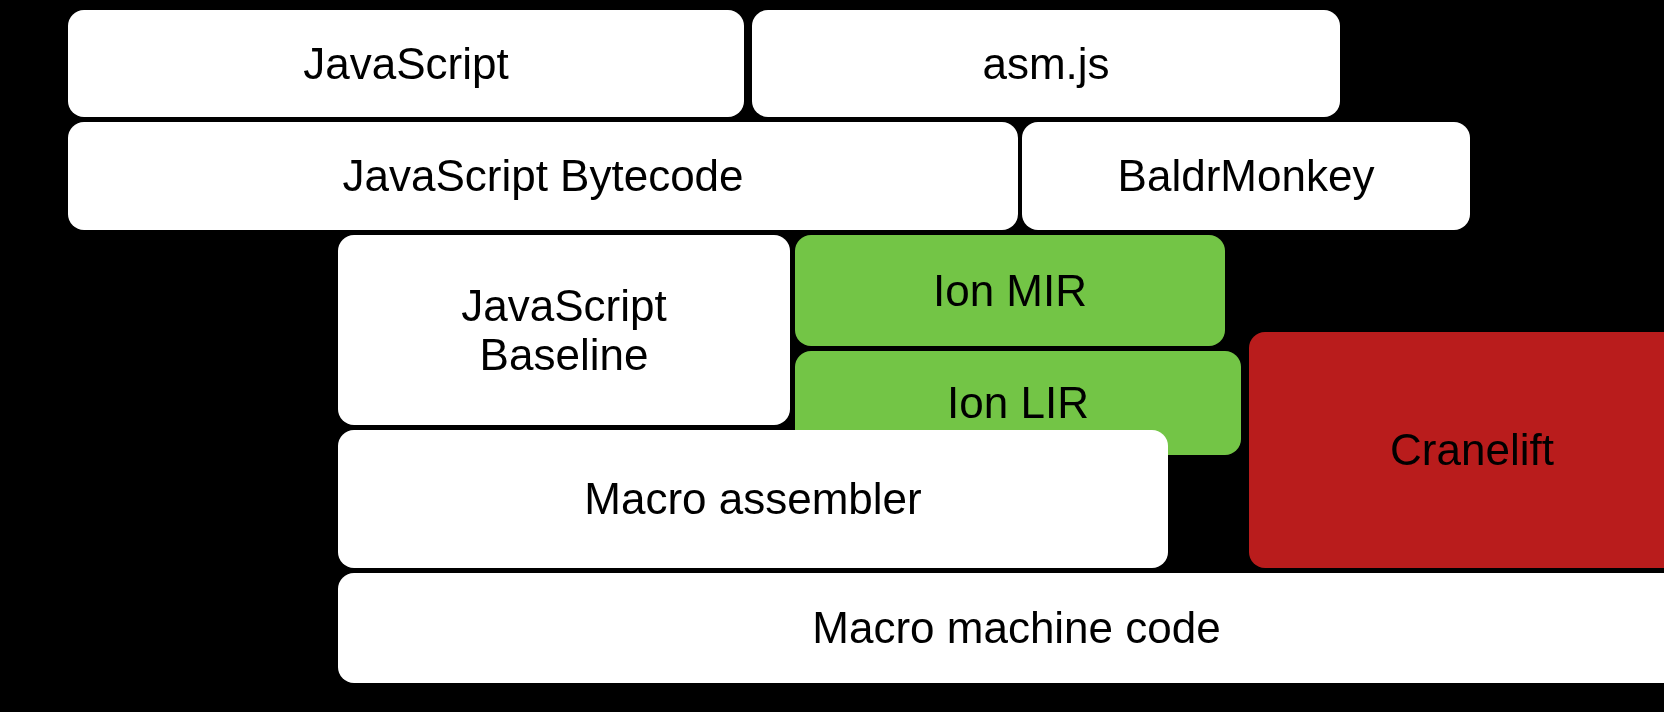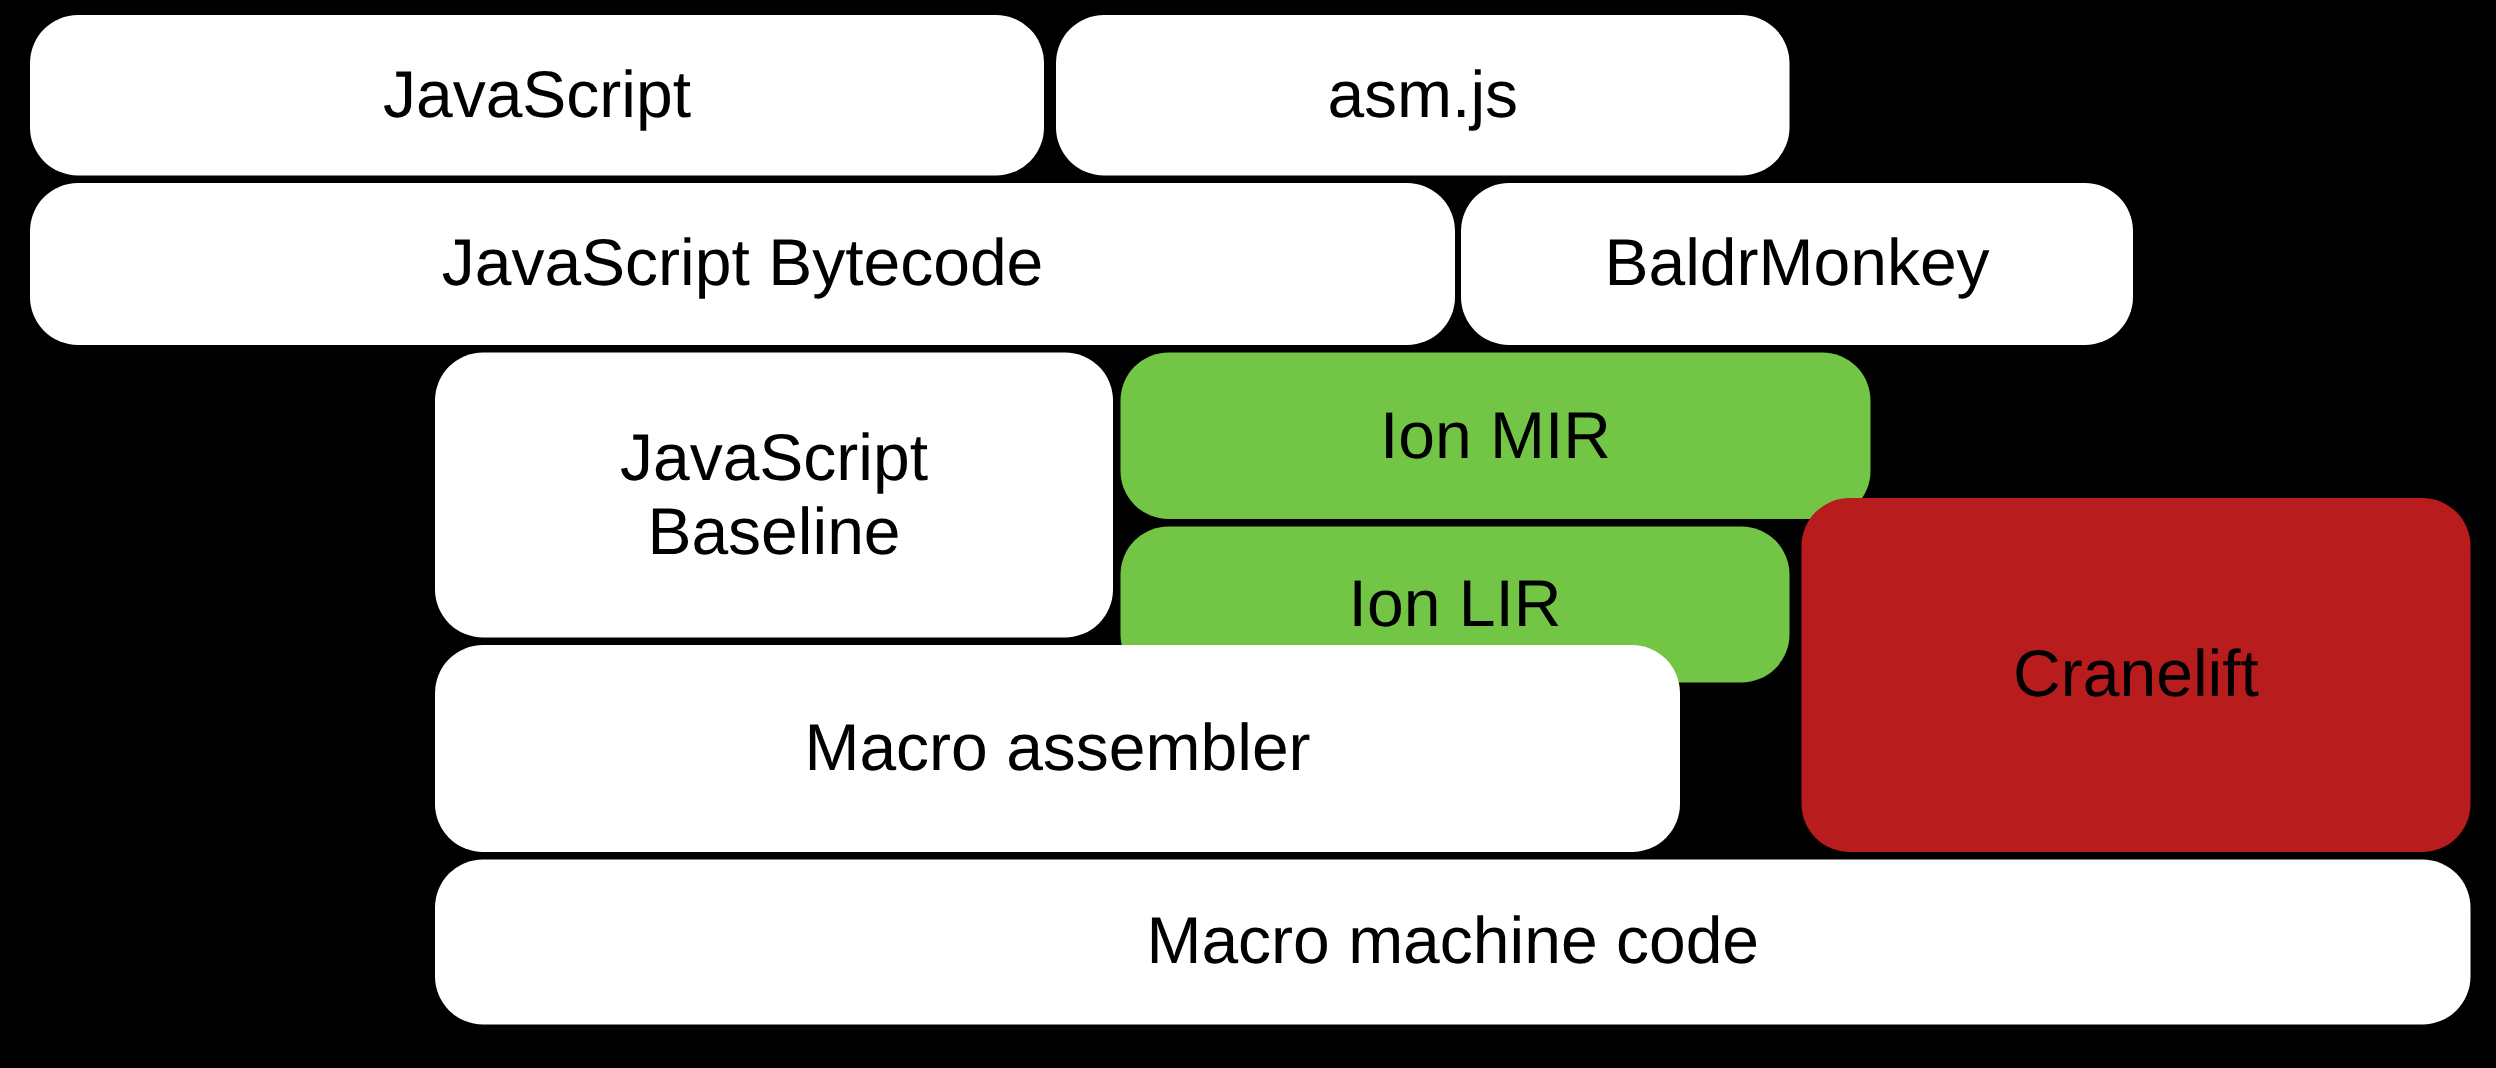--- a/index.html
+++ b/index.html
@@ -15,47 +15,48 @@
     overflow: hidden;
     font-family: "Liberation Sans", sans-serif;
   }
   .node {
     position: absolute;
     box-sizing: border-box;
     display: flex;
     align-items: center;
     justify-content: center;
     text-align: center;
-    border-radius: 32px;
+    border-radius: 16px;
     color: #000000;
     font-size: 44px;
     font-weight: 400;
     line-height: 1.12;
     letter-spacing: 0px;
     white-space: pre-line;
     user-select: none;
+    margin-left: 48px;
   }
   .fill-white { background: #FFFFFF; }
   .fill-gray  { background: #EAEAEA; }
   .fill-green { background: #73C546; }
   .fill-pink  { background: #b91c1c; }
 
   
   #n-javascript      { left: 20px;   top: 10px;  width: 676px;  height: 107px; }
-  #n-asmjs           { left: 704px;  top: 10px;  width: 489px;  height: 107px; }
+  #n-asmjs           { left: 704px;  top: 10px;  width: 588px;  height: 107px; }
   #n-wasm            { left: 1201px; top: 10px;  width: 446px;  height: 107px; }
 
   
   #n-js-bytecode     { left: 20px;   top: 122px; width: 950px;  height: 108px; }
   #n-baldrmonkey     { left: 974px;  top: 122px; width: 448px;  height: 108px; }
 
   
   #n-interpreter     { left: 20px;   top: 235px; width: 266px;  height: 333px; }
   #n-js-baseline     { left: 290px;  top: 235px; width: 452px;  height: 190px; }
-  #n-ion-mir         { left: 747px;  top: 235px; width: 500px;  height: 111px; }
+  #n-ion-mir         { left: 747px;  top: 235px; width: 430px;  height: 111px; }
   #n-ion-lir         { left: 747px;  top: 351px; width: 446px;  height: 104px; }
   #n-cranelift       { left: 1201px; top: 332px; width: 446px;  height: 236px; }
   #n-macro-assembler { left: 290px;  top: 430px; width: 830px;  height: 138px; }
 
   
   #n-native-code     { left: 290px;  top: 573px; width: 1357px; height: 110px; }
 </style>
 </head>
 <body>
 

